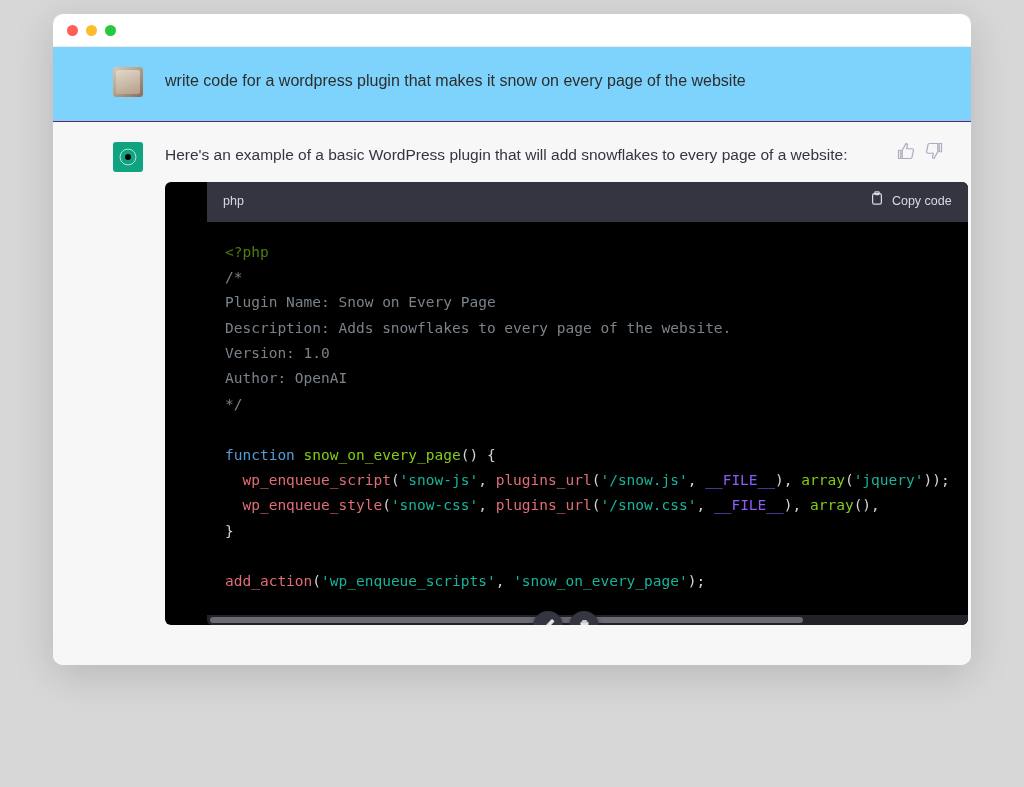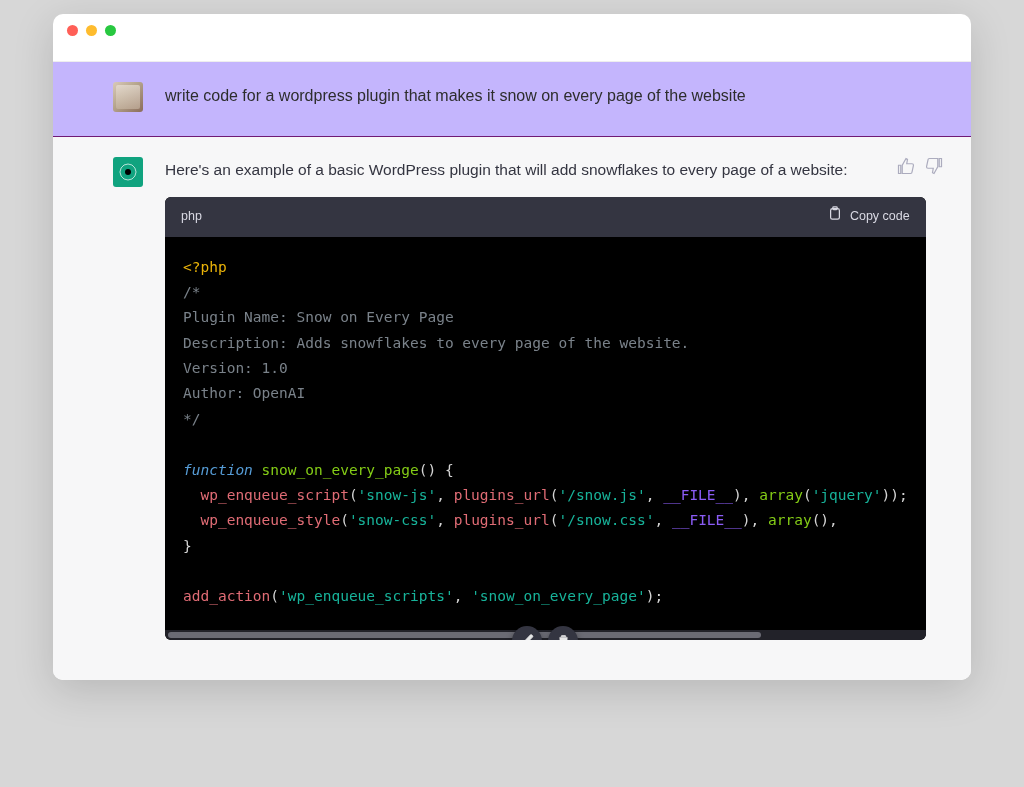--- a/index.html
+++ b/index.html
@@ -31,21 +31,21 @@
   .t-red { background: #ff5f57; }
   .t-yellow { background: #febc2e; }
   .t-green { background: #28c840; }
 
   .msg-row {
     display: flex;
     padding: 20px 60px 24px 60px;
     gap: 22px;
     position: relative;
   }
-  .msg-user { background: #c4b5fd; border-top: 1px solid #eee; margin-top: 15px; }
+  .msg-user { background: #7dd3fc; border-top: 1px solid #eee; }
   .msg-assistant { background: #f7f7f8; border-top: 1px solid #701a75; padding-bottom: 40px; }
 
   .avatar {
     width: 30px; height: 30px; border-radius: 3px; flex: 0 0 30px;
   }
   .avatar-user {
     background: linear-gradient(135deg,#d9c9b8 0%, #b8a890 40%, #8a6c5a 100%);
     position: relative;
   }
   .avatar-user::after{
@@ -69,20 +69,21 @@
   }
   .fb-btn { width: 18px; height: 18px; cursor: pointer; }
   .fb-btn svg { width: 18px; height: 18px; stroke: #acacbe; fill: none; stroke-width: 1.6; }
 
   .codebox {
     margin-top: 14px;
     border-radius: 6px;
     overflow: hidden;
     background: #000;
     position: relative;
+    padding-left: 42px;
   }
   .codebar {
     background: #343541;
     color: #d9d9e3;
     font-size: 12.5px;
     padding: 9px 16px;
     display: flex;
     justify-content: space-between;
     align-items: center;
   }
@@ -95,23 +96,23 @@
   }
   pre.code {
     font-family: ui-monospace, SFMono-Regular, Menlo, Consolas, monospace;
     font-size: 14.5px;
     line-height: 1.75;
     color: #c9c9c9;
     padding: 18px 18px 20px 18px;
     white-space: pre;
     min-width: 100%;
   }
-  .tk-tag   { color: #eab308; }  
+  .tk-tag   { color: #4d7c0f; }  
   .tk-cm    { color: #7a828a; }  
-  .tk-kw    { color: #569cd6; font-style: italic; }  
+  .tk-kw    { color: #569cd6; }  
   .tk-fn    { color: #84cc16; }  
   .tk-call  { color: #e06c75; }
   .tk-str   { color: #17b39a; }  
   .tk-const { color: #8b5cf6; }  
   .tk-id    { color: #84cc16; }  
   .tk-punct { color: #d4d4d4; }
 
   
   .hscroll {
     height: 10px;

